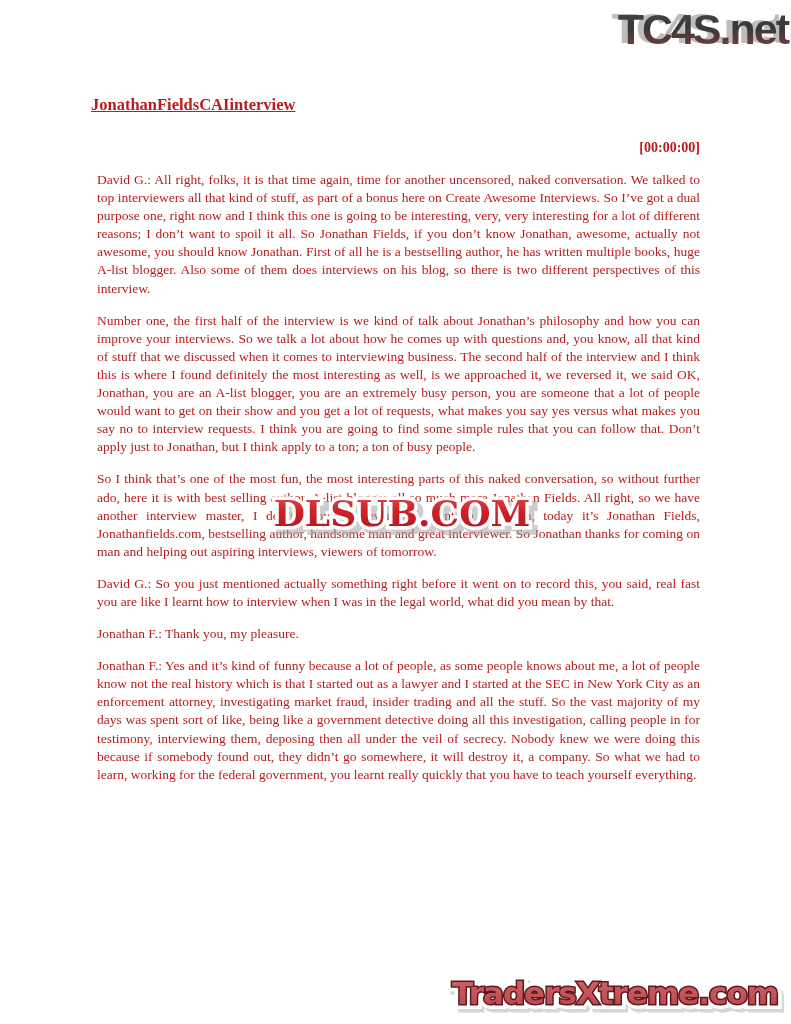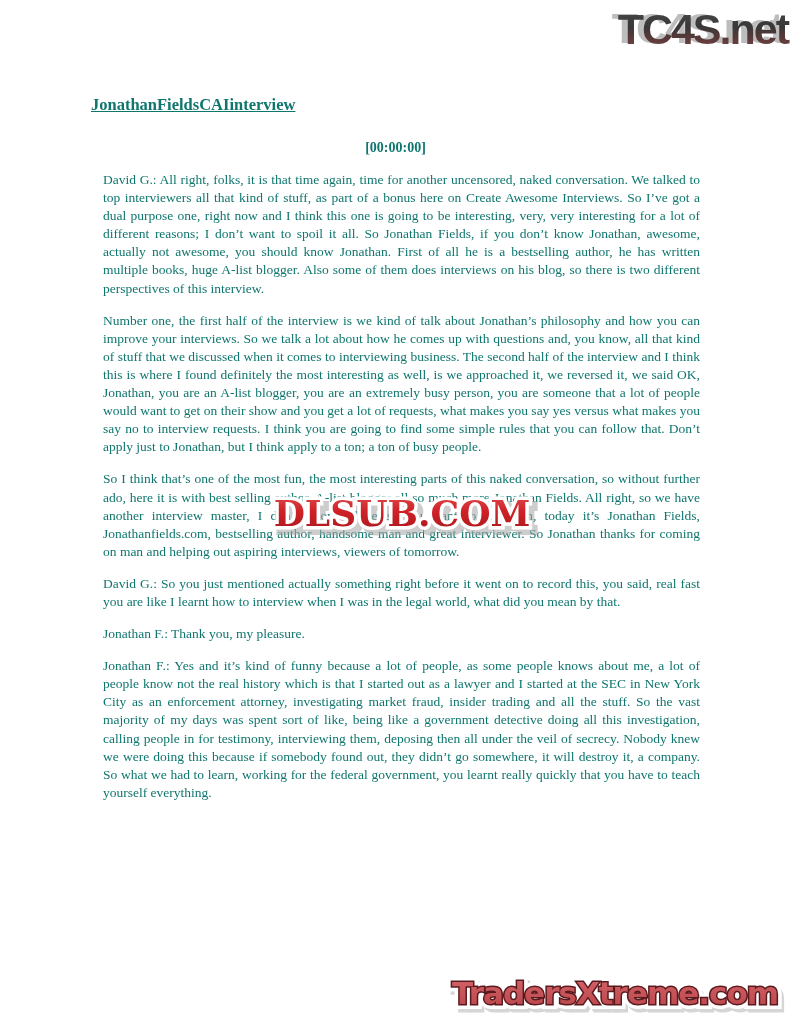--- a/index.html
+++ b/index.html
@@ -16,43 +16,43 @@
     position: absolute;
     top: 1px;
     right: 0px;
   }
   
   .content {
     position: absolute;
     left: 91px;
     top: 95px;
     width: 609px;
-    color: #0f766e;
+    color: #b91c1c;
     font-size: 13.5px;
     line-height: 18.1px;
     text-align: justify;
     font-family: Liberation Serif, serif;
   }
   .doc-title {
     font-size: 16.5px;
     font-weight: bold;
     text-decoration: underline;
     line-height: 20px;
     margin: 0 0 24px 0;
     text-align: left;
   }
   .doc-timestamp {
     font-size: 14px;
     font-weight: bold;
     line-height: 18px;
     margin: 0;
-    text-align: center;
+    text-align: right;
   }
   .content p.para {
-    margin: 14px 0 0 12px;
+    margin: 14px 0 0 6px;
   }
   
   .watermark {
     position: absolute;
     left: 251px;
     top: 491px;
   }
   
   .footer-logo {
     position: absolute;

